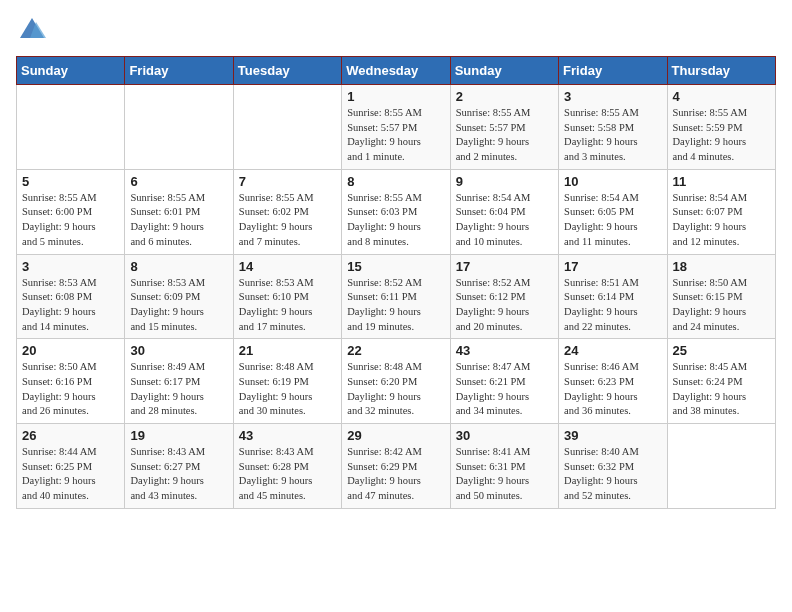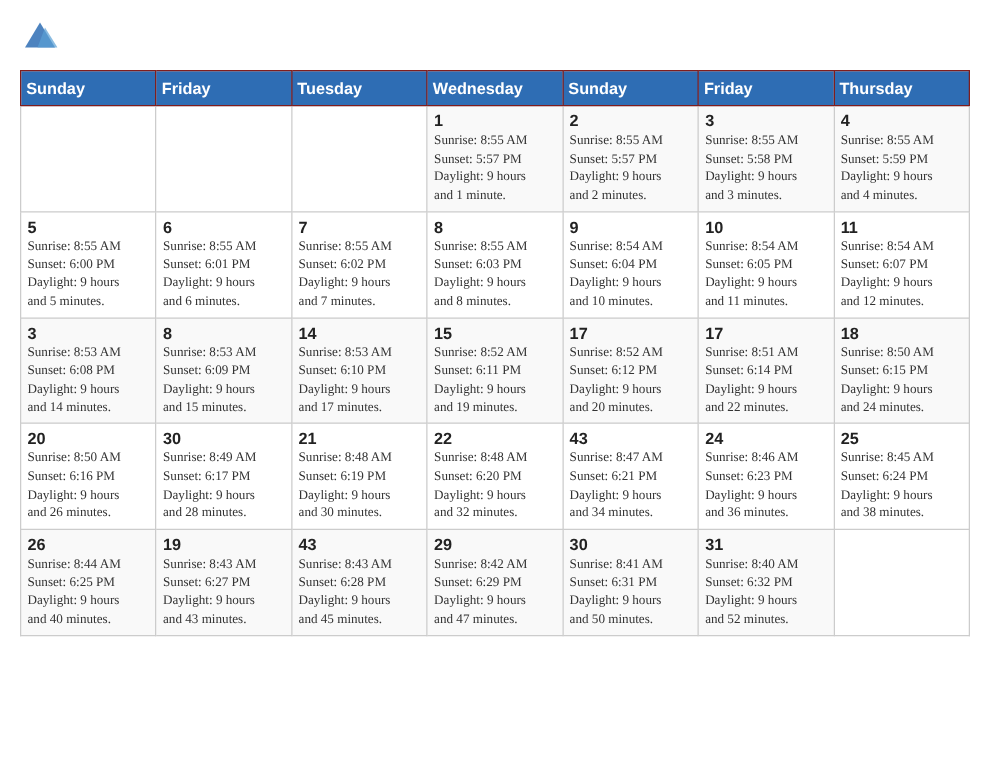--- a/index.html
+++ b/index.html
@@ -252,19 +252,19 @@
         </td>
         <td>
           <span class="day-number">29</span>
           <div class="day-info">Sunrise: 8:42 AM<br>Sunset: 6:29 PM<br>Daylight: 9 hours<br>and 47 minutes.</div>
         </td>
         <td>
           <span class="day-number">30</span>
           <div class="day-info">Sunrise: 8:41 AM<br>Sunset: 6:31 PM<br>Daylight: 9 hours<br>and 50 minutes.</div>
         </td>
         <td>
-          <span class="day-number">31</span>
+          <span class="day-number">39</span>
           <div class="day-info">Sunrise: 8:40 AM<br>Sunset: 6:32 PM<br>Daylight: 9 hours<br>and 52 minutes.</div>
         </td>
         <td class="empty-cell"></td>
       </tr>
     </tbody>
 </table>
 
 </body></html>

